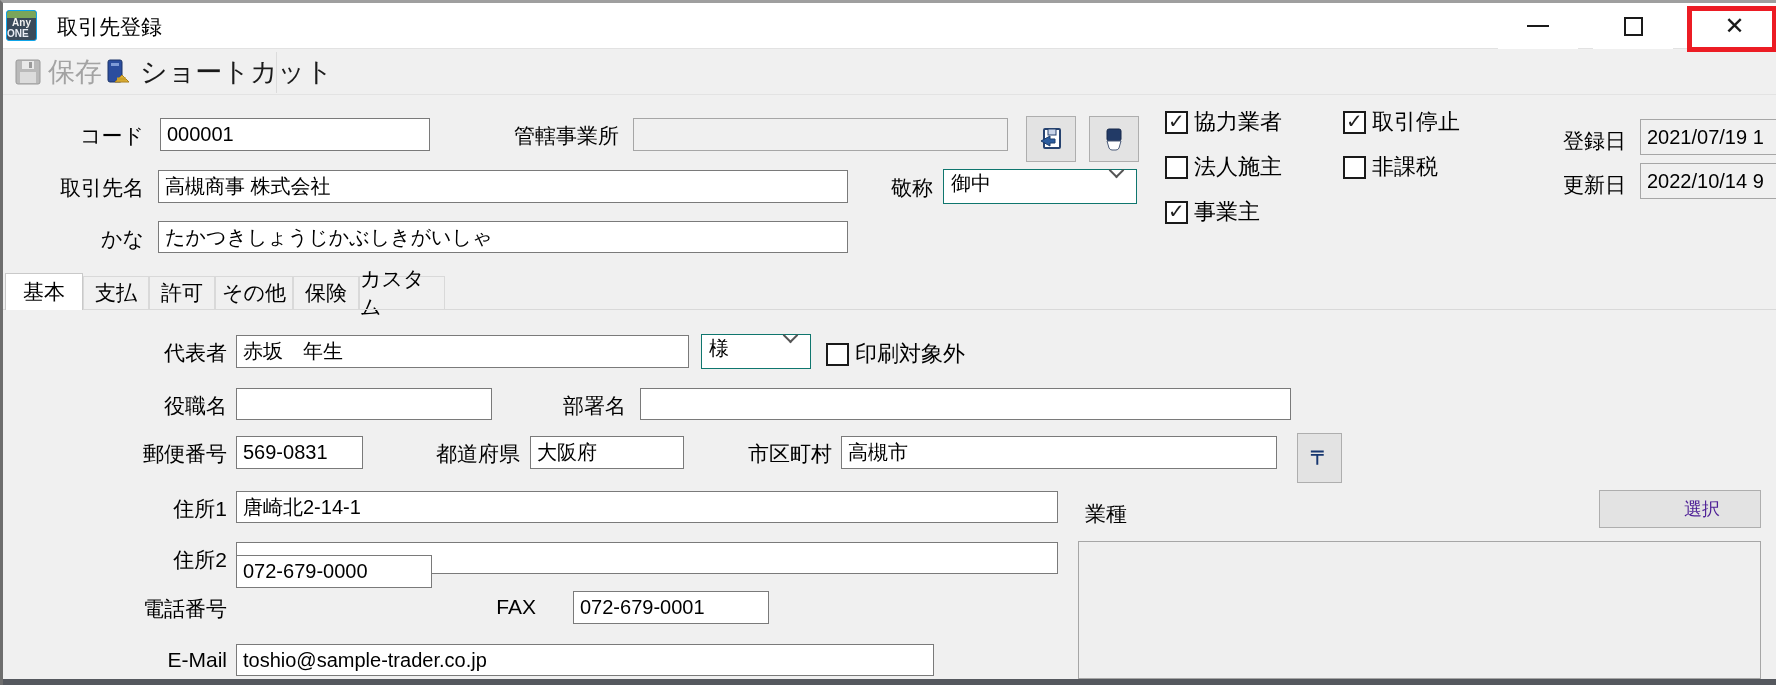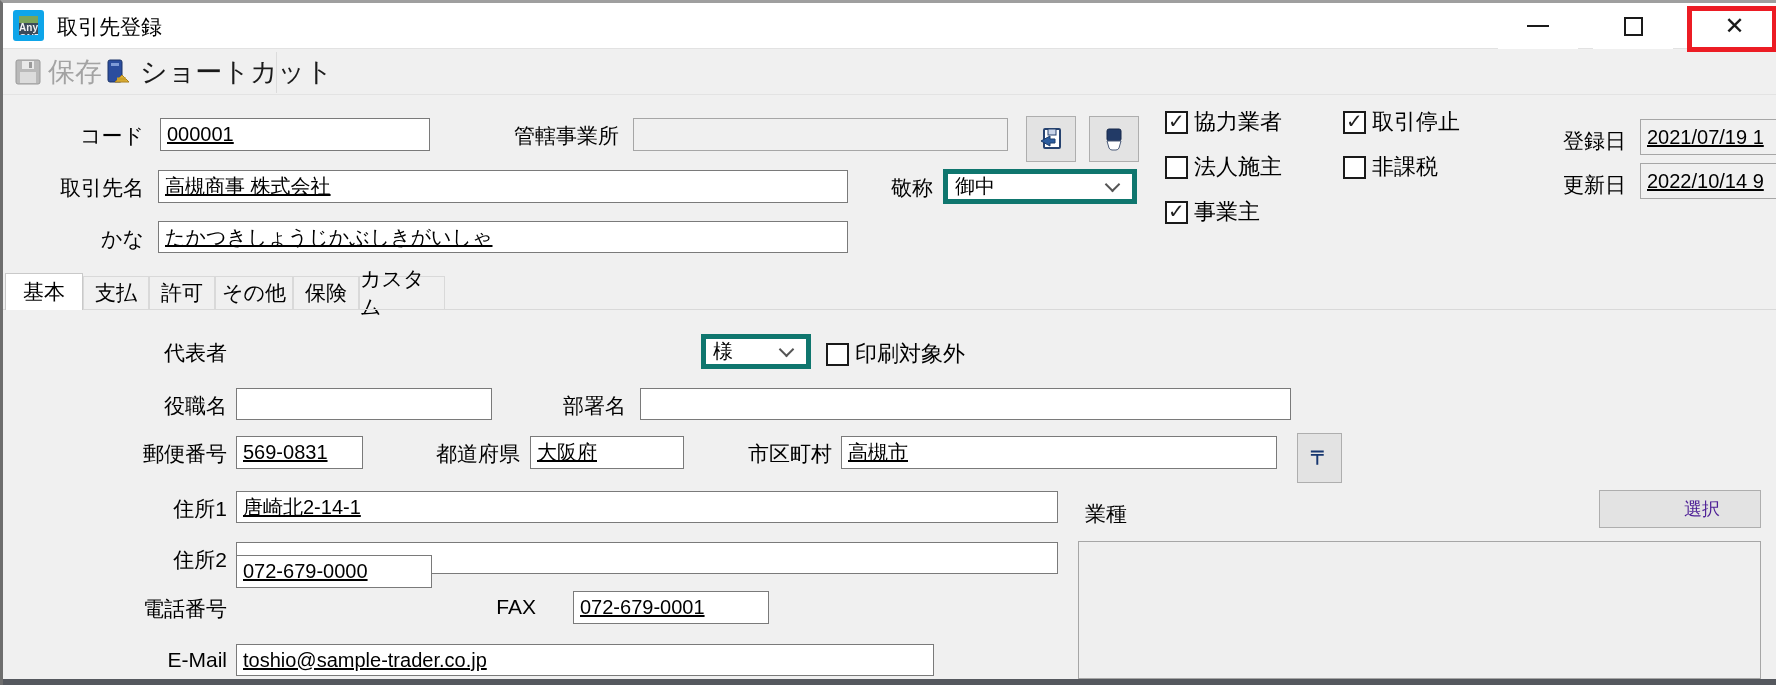--- a/index.html
+++ b/index.html
@@ -2,43 +2,43 @@
 <html><head>
 <meta charset="utf-8">
 <style>
   html,body{margin:0;padding:0;background:#d7d7d7;}
   *{box-sizing:border-box;font-family:"Liberation Sans","DejaVu Sans",sans-serif;}
   .window{position:relative;width:1776px;height:685px;background:#f0f0f0;overflow:hidden;
           border-top:3px solid #9f9f9f;border-left:3px solid #6e6e6e;}
 
   
   .titlebar{position:absolute;left:0;top:0;width:1776px;height:46px;background:#ffffff;border-bottom:1px solid #e2e2e2;}
-  .logo{position:absolute;left:10px;top:7px;width:31px;height:31px;background:#3a4a5a;border:6px solid #0ea5e9;border-radius:3px;overflow:hidden;}
+  .logo{position:absolute;left:3px;top:7px;width:31px;height:31px;background:#3a4a5a;border:1px solid #0ea5e9;border-radius:3px;overflow:hidden;}
   .logo .bar{position:absolute;left:0;top:0;width:100%;height:7px;background:#7aa55a;}
   .logo .lt{position:absolute;left:0;top:6px;width:100%;text-align:center;font-size:10px;font-weight:bold;color:#f2f2f2;line-height:11px;}
   .logo .lb{position:absolute;left:0;top:17px;width:100%;text-align:left;font-size:10px;font-weight:bold;color:#e8ecf4;line-height:11px;}
   .title{position:absolute;left:54px;top:10px;font-size:21px;color:#000;}
   .win-btn{position:absolute;top:0;width:80px;height:46px;display:flex;align-items:center;justify-content:center;background:#fff;}
   .min-glyph{width:22px;height:2px;background:#1a1a1a;}
   .max-glyph{width:19px;height:19px;border:2px solid #1a1a1a;background:#fff;}
   .close-glyph{font-size:24px;color:#1a1a1a;line-height:24px;font-weight:400;}
   .close-annot{position:absolute;left:1684px;top:3px;width:90px;height:46px;border:5px solid #ec1c24;pointer-events:none;z-index:50;}
 
   
   .toolbar{position:absolute;left:0;top:47px;width:1776px;height:45px;background:#f0f0f0;border-bottom:1px solid #e3e3e3;}
   .toolbar-sep{position:absolute;left:273px;top:2px;width:1px;height:41px;background:#dcdcdc;}
   .tool-btn{position:absolute;top:0;height:44px;display:flex;align-items:center;gap:7px;padding:0 6px;}
   .tool-label{font-size:27px;color:#1a1a1a;}
   .tool-label.disabled{color:#a3a3a3;}
 
   
   .flabel{position:absolute;font-size:21px;color:#000;text-align:right;white-space:nowrap;}
-  .tinput{position:absolute;border:1px solid #7a7a7a;background:#fff;font-size:20px;color:#000;padding:0 6px;outline:none;text-decoration:underline;}
+  .tinput{position:absolute;border:1px solid #7a7a7a;background:#fff;font-size:20px;color:#000;padding:0 6px;outline:none;}
   .tinput.ro{background:#f0f0f0;border-color:#a6a6a6;}
-  .sel{position:absolute;border:5px solid #0f766e;background:#fff;display:flex;align-items:center;}
+  .sel{position:absolute;border:1px solid #0f766e;background:#fff;display:flex;}
   .sel .selval{flex:1;font-size:20px;color:#000;padding-left:7px;}
   .sel .chev{width:11px;height:11px;border-right:2px solid #555;border-bottom:2px solid #555;transform:rotate(45deg);margin-right:14px;margin-top:-5px;}
   .cbwrap{position:absolute;display:flex;align-items:center;gap:6px;}
   .cbbox{width:23px;height:23px;border:2px solid #1a1a1a;background:#fff;display:flex;align-items:center;justify-content:center;}
   .cbmark{font-size:20px;line-height:20px;color:#1f1f1f;font-weight:bold;margin-top:-2px;}
   .cblabel{font-size:22px;color:#000;white-space:nowrap;}
   .pushbtn{position:absolute;background:#e3e3e3;border:1px solid #aeaeae;display:flex;align-items:center;justify-content:center;}
   .postal-glyph{font-size:19px;color:#16366f;font-weight:bold;}
   .select-btn-label{font-size:18px;color:#4c1d95;margin-left:44px;}
 
@@ -170,20 +170,21 @@
 
   <div class="tab active" style="left:2px;width:78px;">基本</div>
   <div class="tab" style="left:80px;width:66px;">支払</div>
   <div class="tab" style="left:146px;width:66px;">許可</div>
   <div class="tab" style="left:212px;width:78px;">その他</div>
   <div class="tab" style="left:290px;width:66px;">保険</div>
   <div class="tab" style="left:356px;width:86px;">カスタム</div>
   <div class="tabline"></div>
 
   <div class="flabel" style="left:120px;top:336px;width:104px;">代表者</div>
+  <input class="tinput" style="left: 233px; top: 332px; width: 453px; height: 33px;" value="赤坂　年生">
   <div class="sel" style="left:698px;top:331px;width:110px;height:35px;">
     <span class="selval">様</span>
     <span class="chev"></span>
   </div>
   <div class="cbwrap" style="left:823px;top:336px;">
     <span class="cbbox">
         <span class="cbmark"></span>
       </span>
     <span class="cblabel">印刷対象外</span>
   </div>

